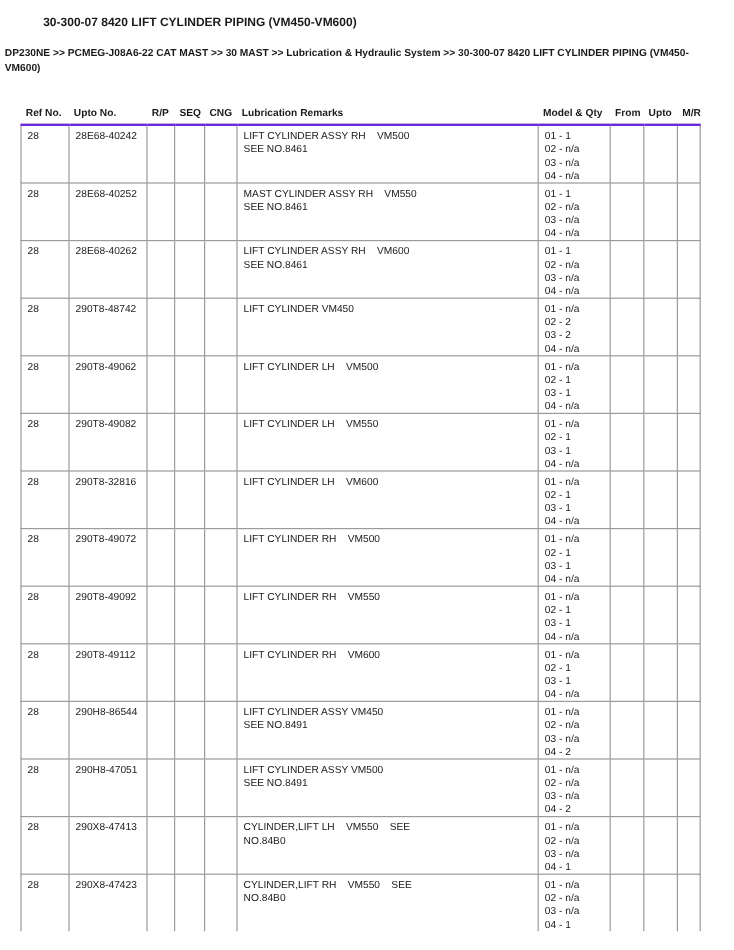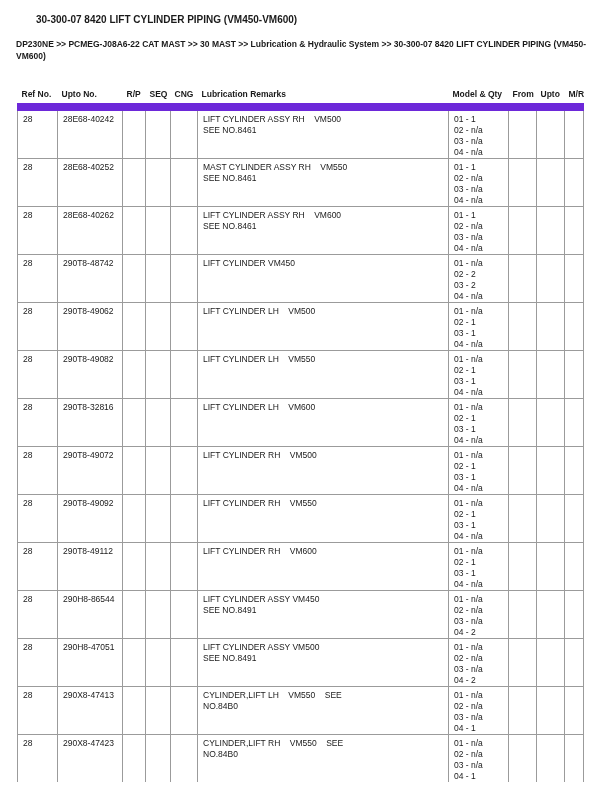--- a/index.html
+++ b/index.html
@@ -16,21 +16,21 @@
     position: absolute;
     left: 20px;
     top: 14px;
     font-size: 10px;
     font-weight: bold;
     white-space: nowrap;
     margin-left: 16px;
   }
   .breadcrumb {
     position: absolute;
-    left: 16px;
+    left: 4px;
     top: 39px;
     width: 582px;
     font-size: 8.5px;
     font-weight: bold;
     line-height: 11.5px;
   }
   table.parts-table {
     position: absolute;
     left: 17px;
     top: 84px;
@@ -39,21 +39,21 @@
     table-layout: fixed;
   }
   table.parts-table th {
     font-size: 8.5px;
     font-weight: bold;
     text-align: left;
     vertical-align: bottom;
     height: 15px;
     padding: 0 0 4px 4px;
     border: none;
-    border-bottom: 8px solid #6d28d9;
+    border-bottom: 2px solid #6d28d9;
     overflow: hidden;
     white-space: nowrap;
   }
   table.parts-table td {
     border: 1px solid #9b9b9b;
     vertical-align: top;
     font-size: 8.5px;
     line-height: 11px;
     padding: 3px 1px 0 5px;
     height: 46.8px;

